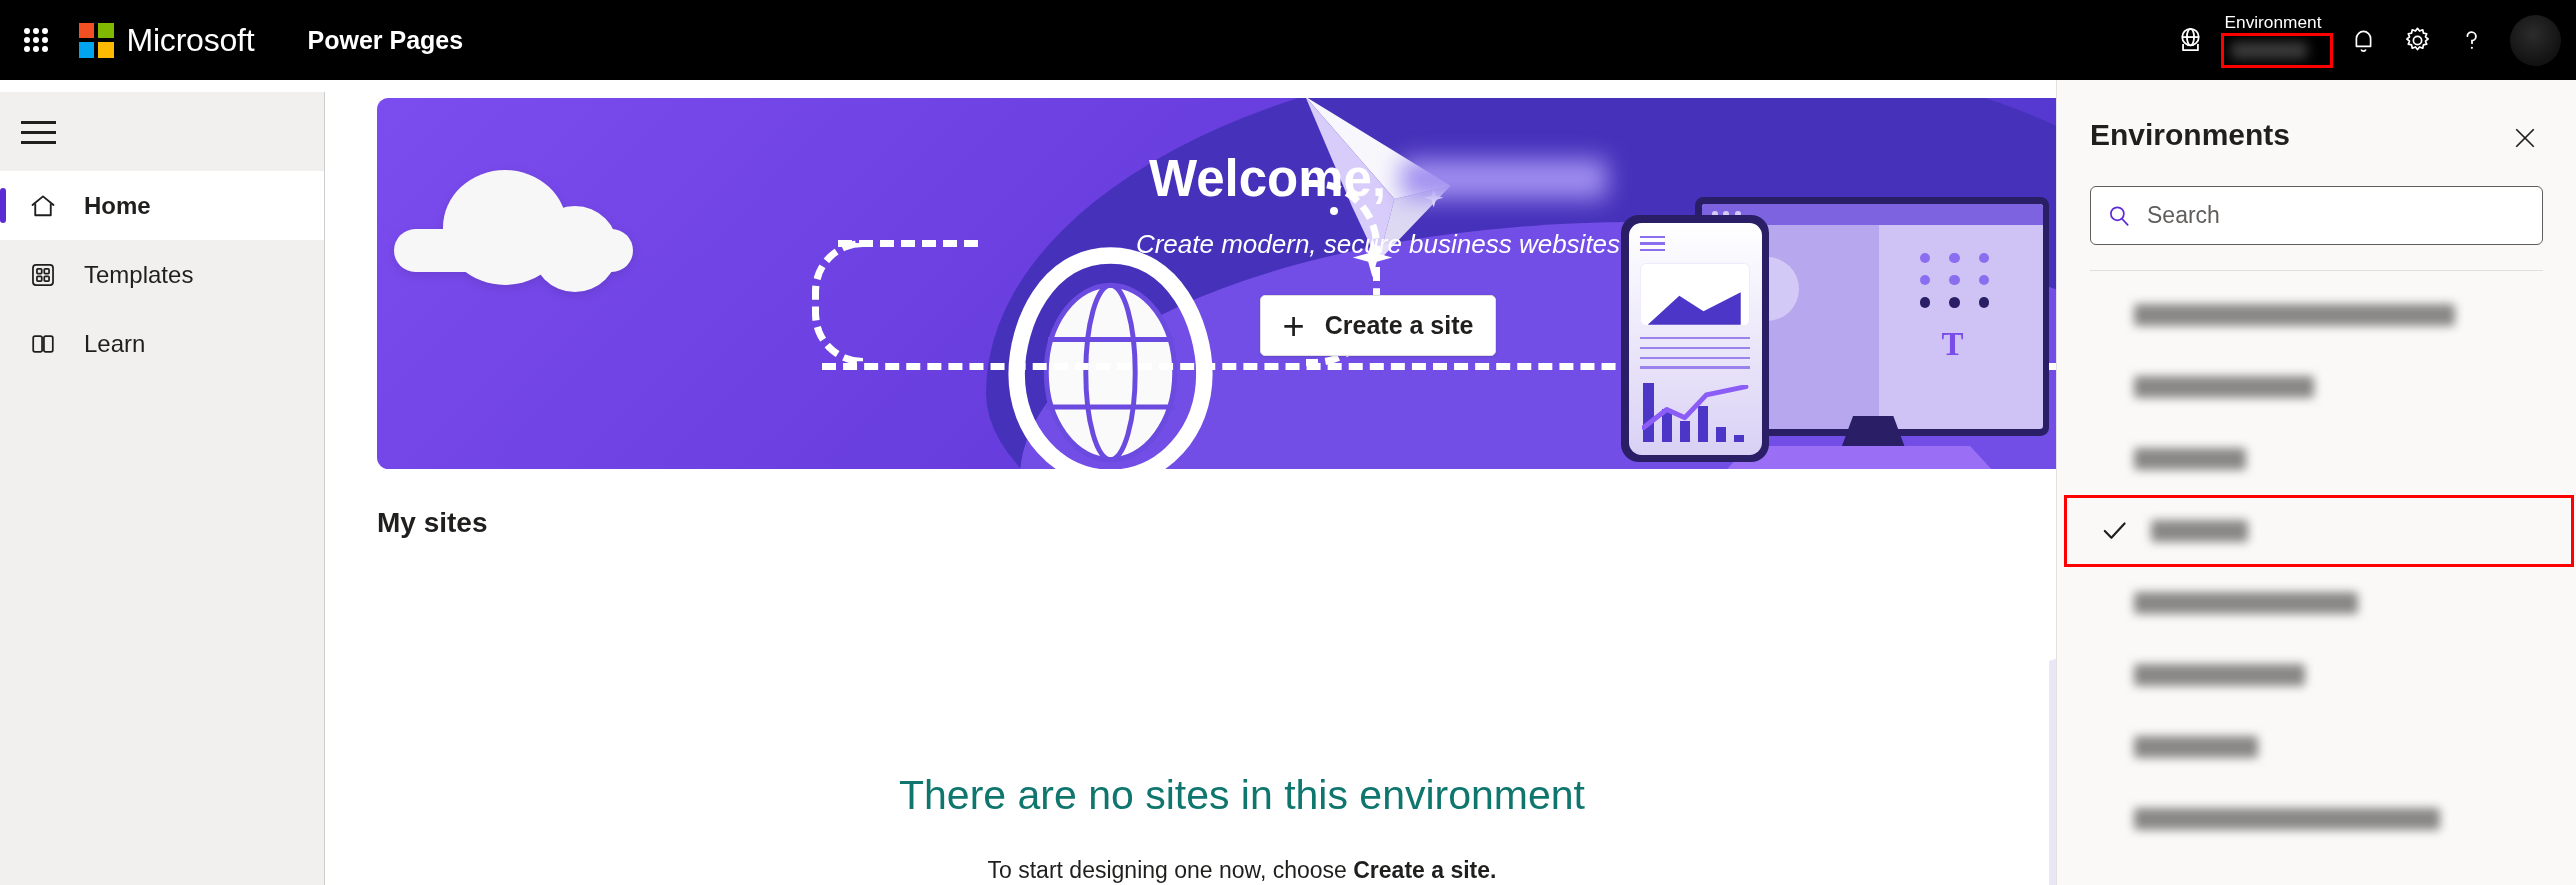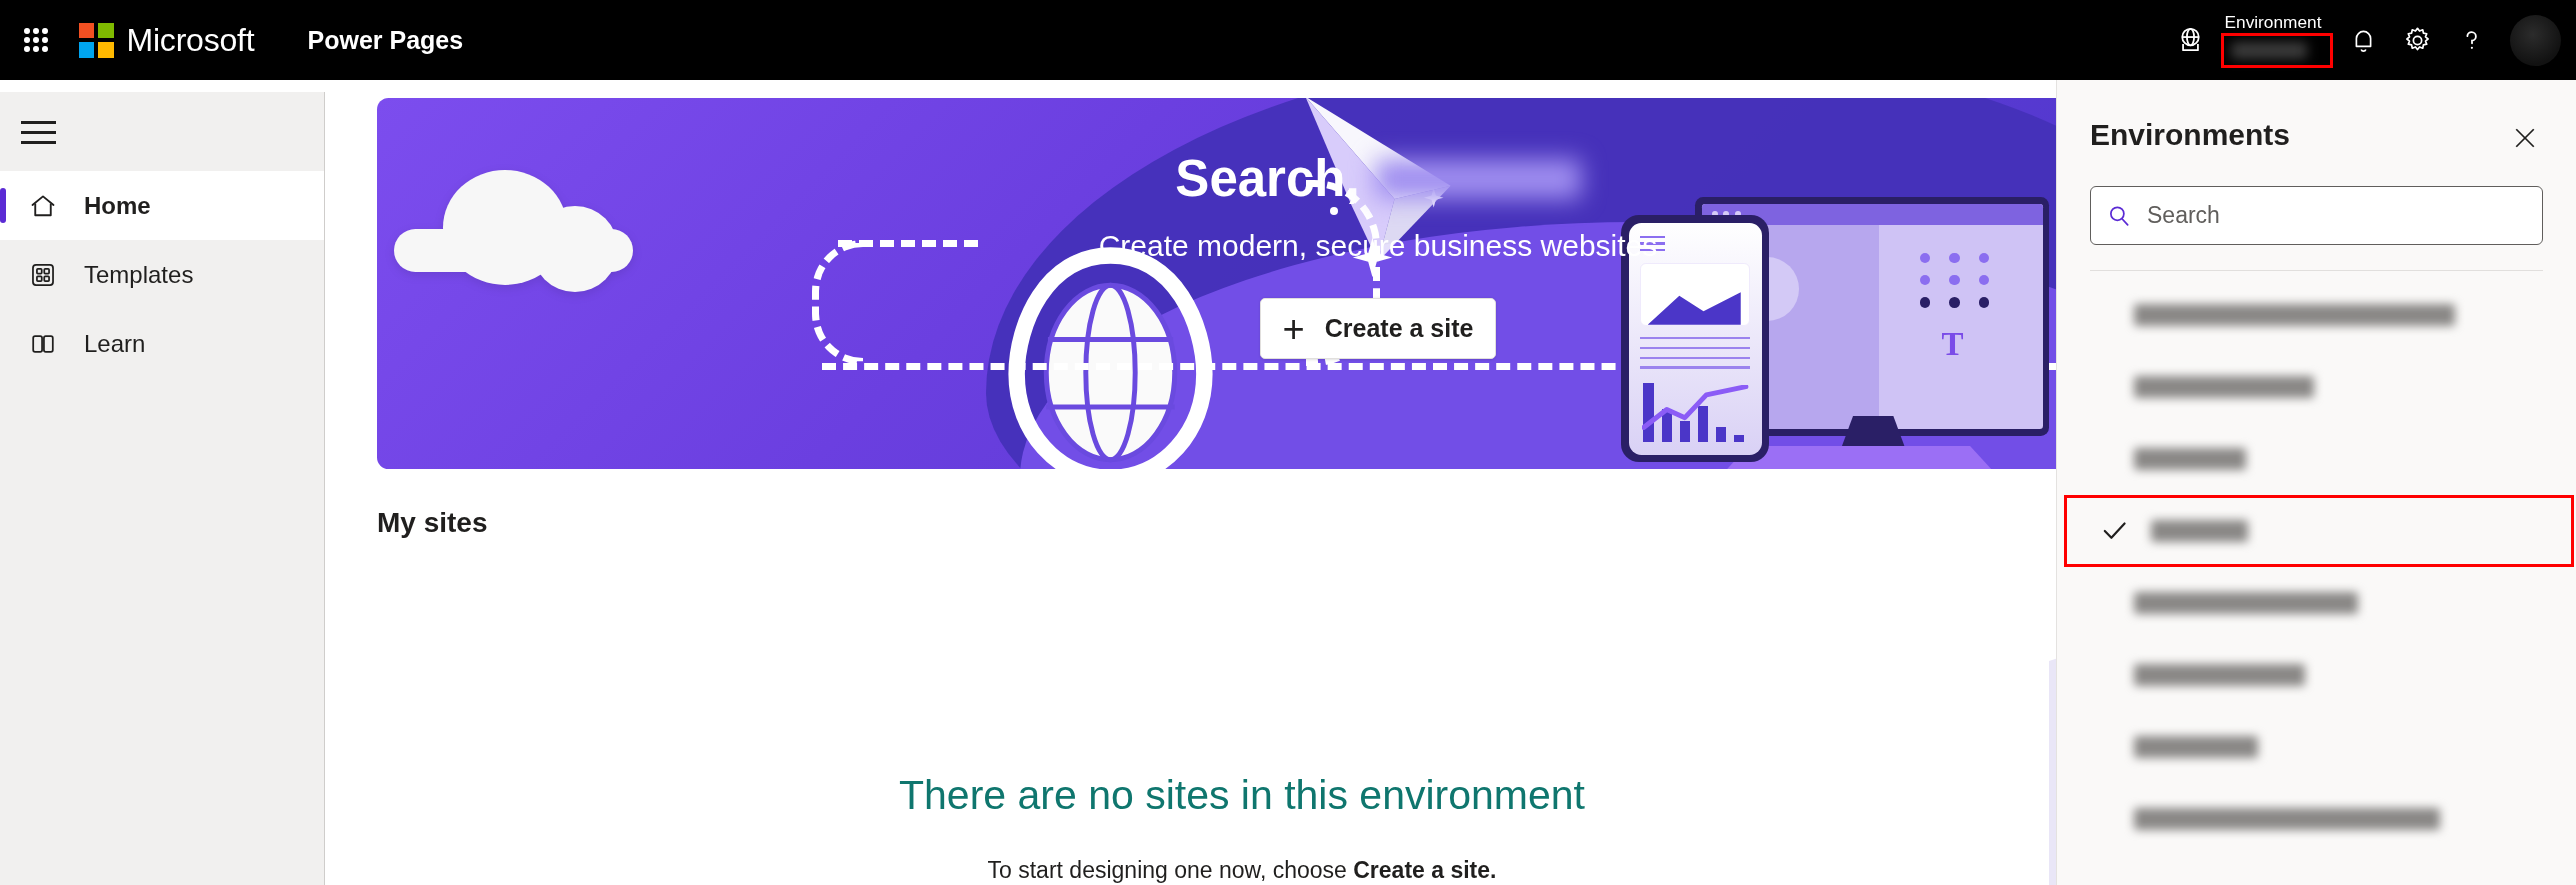--- a/index.html
+++ b/index.html
@@ -84,21 +84,21 @@
   .cloud .base { position:absolute; background:#f7f7f7; border-radius:21.4px; }
 
   .globe-art { position:absolute; left:610px; top:136px; width:247px; height:272px; }
   .dash-line { position:absolute; border-top:7.4px dashed #ffffff; }
   .spark { position:absolute; background:#ffffff; }
 
   .banner-text { position:absolute; left:0; right:0; top:51px; text-align:center; z-index:6;
                  width:1318px; margin:0 auto; left:272px; }
   .welcome { font-size:51px; font-weight:700; color:#ffffff; display:flex; justify-content:center; align-items:center; gap:15px; }
   .welcome .blur-name { display:inline-block; width:206px; height:40px; background:#9f8ef0; filter:blur(11.5px); border-radius:5px; }
-  .sub { font-size:30px; color:#ffffff; margin-top:21.4px; }
+  .sub { font-size:26px; color:#ffffff; margin-top:21.4px;font-style:italic; }
   .cta {
     margin:35px auto 0; display:flex; align-items:center; justify-content:center; gap:20px;
     background:#ffffff; border:0.8px solid #e1dfdd; border-radius:5px;
     width:236px; height:61px; cursor:pointer; box-shadow:0 0.8px 2.5px rgba(0,0,0,.12);
   }
   .cta .plus { font-size:38px; color:#201f1e; font-weight:300; line-height:0; }
   .cta .lbl { font-size:25px; color:#201f1e; font-weight:600; }
 
   
   .devices { position:absolute; right:-8.2px; bottom:0; width:577px; height:346px; }
@@ -390,21 +390,21 @@
               <svg class="trend" viewBox="0 0 130 60" preserveAspectRatio="none">
                 <polyline points="2,52 30,30 52,40 78,12 126,2" fill="none" stroke="#8b5cf6" stroke-width="6" stroke-linecap="round" stroke-linejoin="round"></polyline>
               </svg>
             </div>
           </div>
         </div>
       </div>
 
       <div class="banner-text">
         <div class="welcome">
-          <span>Search,</span>
+          <span>Welcome,</span>
           <span class="blur-name"></span>
         </div>
         <div class="sub">Create modern, secure business websites</div>
         <div class="cta">
           <span class="plus">+</span>
           <span class="lbl">Create a site</span>
         </div>
       </div>
     </div>
 

